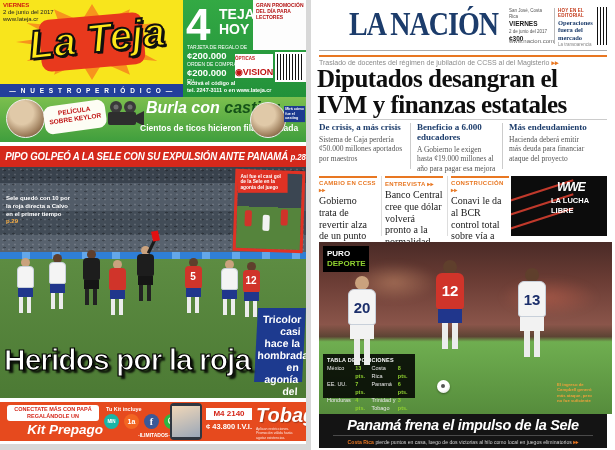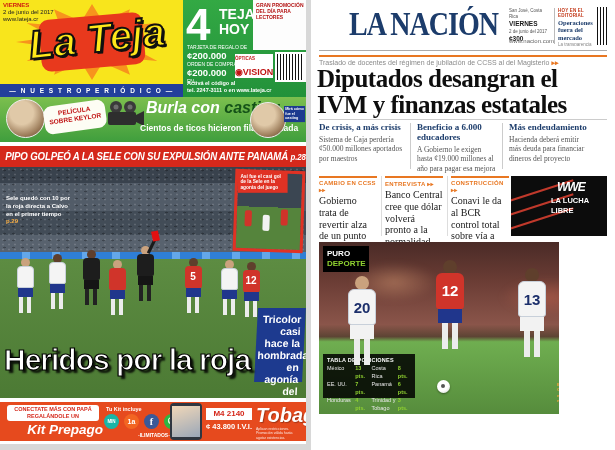--- a/index.html
+++ b/index.html
@@ -151,21 +151,21 @@
   .ln-coltext{font:400 7.5px "Liberation Serif",serif;color:#555;line-height:1.25;margin-top:2px}
   .ln-brief{top:176px;width:58px}
   .ln-brule{width:100%;height:2px;background:#e87722;margin-bottom:2px}
   .ln-blabel{font:900 6px "Liberation Sans",sans-serif;color:#e87722;letter-spacing:.3px}
   .ln-btext{font:400 10px "Liberation Serif",serif;color:#191919;line-height:1.18;margin-top:2px}
   .ln-bdiv{top:176px;width:1px;height:60px;background:#ddd}
   .ln-wwe{left:200px;top:176px;width:96px;height:60px;background:#0c0c0c;overflow:hidden}
   .rope{position:absolute;height:2px;background:#c0392b;width:70px;left:-6px}
   .ln-wlogo{position:absolute;left:46px;top:4px;font:italic 900 12px "Liberation Sans",sans-serif;color:#fff;letter-spacing:-1px}
   .ln-wtext{position:absolute;left:40px;top:20px;font:900 7.5px "Liberation Sans",sans-serif;color:#fff;line-height:1.35}
-  .ln-photo{left:8px;top:242px;width:240px;height:172px;overflow:hidden;
+  .ln-photo{left:8px;top:242px;width:293px;height:172px;overflow:hidden;
     background:linear-gradient(180deg,#4a2b27 0,#6a3c34 22%,#8a554a 48%,#5d4434 55%,#6fae50 58%,#568c3c 100%)}
   .ln-blur1{left:30px;top:20px;width:90px;height:40px;border-radius:50%;
     background:radial-gradient(rgba(255,190,140,.35),transparent 70%);filter:blur(3px)}
   .ln-blur2{left:180px;top:35px;width:100px;height:40px;border-radius:50%;
     background:radial-gradient(rgba(255,120,90,.3),transparent 70%);filter:blur(3px)}
   .ln-puro{left:4px;top:4px;width:46px;height:26px;background:#000;padding:3px 0 0 4px;box-sizing:border-box;
     font:900 8px "Liberation Sans",sans-serif;line-height:1.25;color:#fff}
   .ln-puro .g{color:#8fd130}
   .ln-ball{left:118px;top:138px;width:13px;height:13px;border-radius:50%;
     background:radial-gradient(circle at 35% 30%,#fff 0 55%,#cfcfcf);box-shadow:0 1px 2px rgba(0,0,0,.4)}
@@ -415,21 +415,21 @@
     <div class="ln-col">
       <div class="ln-coltitle">De crisis, a más crisis</div>
       <div class="ln-coltext">Sistema de Caja perdería ¢50.000 millones aportados por maestros</div>
     </div>
     <div class="ln-col" style="padding-left:6px">
       <div class="ln-coltitle">Beneficio a 6.000 educadores</div>
       <div class="ln-coltext">A Gobierno le exigen hasta ¢19.000 millones al año para pagar esa mejora</div>
     </div>
     <div class="ln-col" style="padding-left:6px">
       <div class="ln-coltitle">Más endeudamiento</div>
-      <div class="ln-coltext">Hacienda deberá emitir más deuda para financiar dineros del proyecto</div>
+      <div class="ln-coltext">Hacienda deberá emitir más deuda para financiar ataque del proyecto</div>
     </div>
   </div>
 
   <div class="abs ln-brief" style="left:8px">
     <div class="ln-brule"></div>
     <div class="ln-blabel"><span>CAMBIO EN CCSS</span> <span>▸▸</span></div>
     <div class="ln-btext">Gobierno trata de revertir alza de un punto en cuota del IVM</div>
   </div>
   <div class="abs ln-bdiv" style="left:70px"></div>
   <div class="abs ln-brief" style="left:74px">
@@ -511,13 +511,22 @@
       <div class="ln-trow">
         <span class="tm">Honduras</span>
           <span class="pt">4 pts.</span>
         <span class="tm2">Trinidad y Tobago</span>
           <span class="pt">3 pts.</span>
       </div>
     </div>
     <div class="abs ln-pcapt">El ingreso de Campbell generó más ataque, pero no fue suficiente</div>
   </div>
 
+  <div class="abs ln-bar">
+    <div class="ln-barhead">Panamá frena el impulso de la Sele</div>
+    <div class="ln-barrule"></div>
+    <div class="ln-barsub">
+      <span class="or">Costa Rica</span>
+      <span>pierde puntos en casa, luego de dos victorias al hilo como local en juegos eliminatorios</span>
+      <span class="or">▸▸</span>
+    </div>
+  </div>
 </div>
 
 </body></html>

